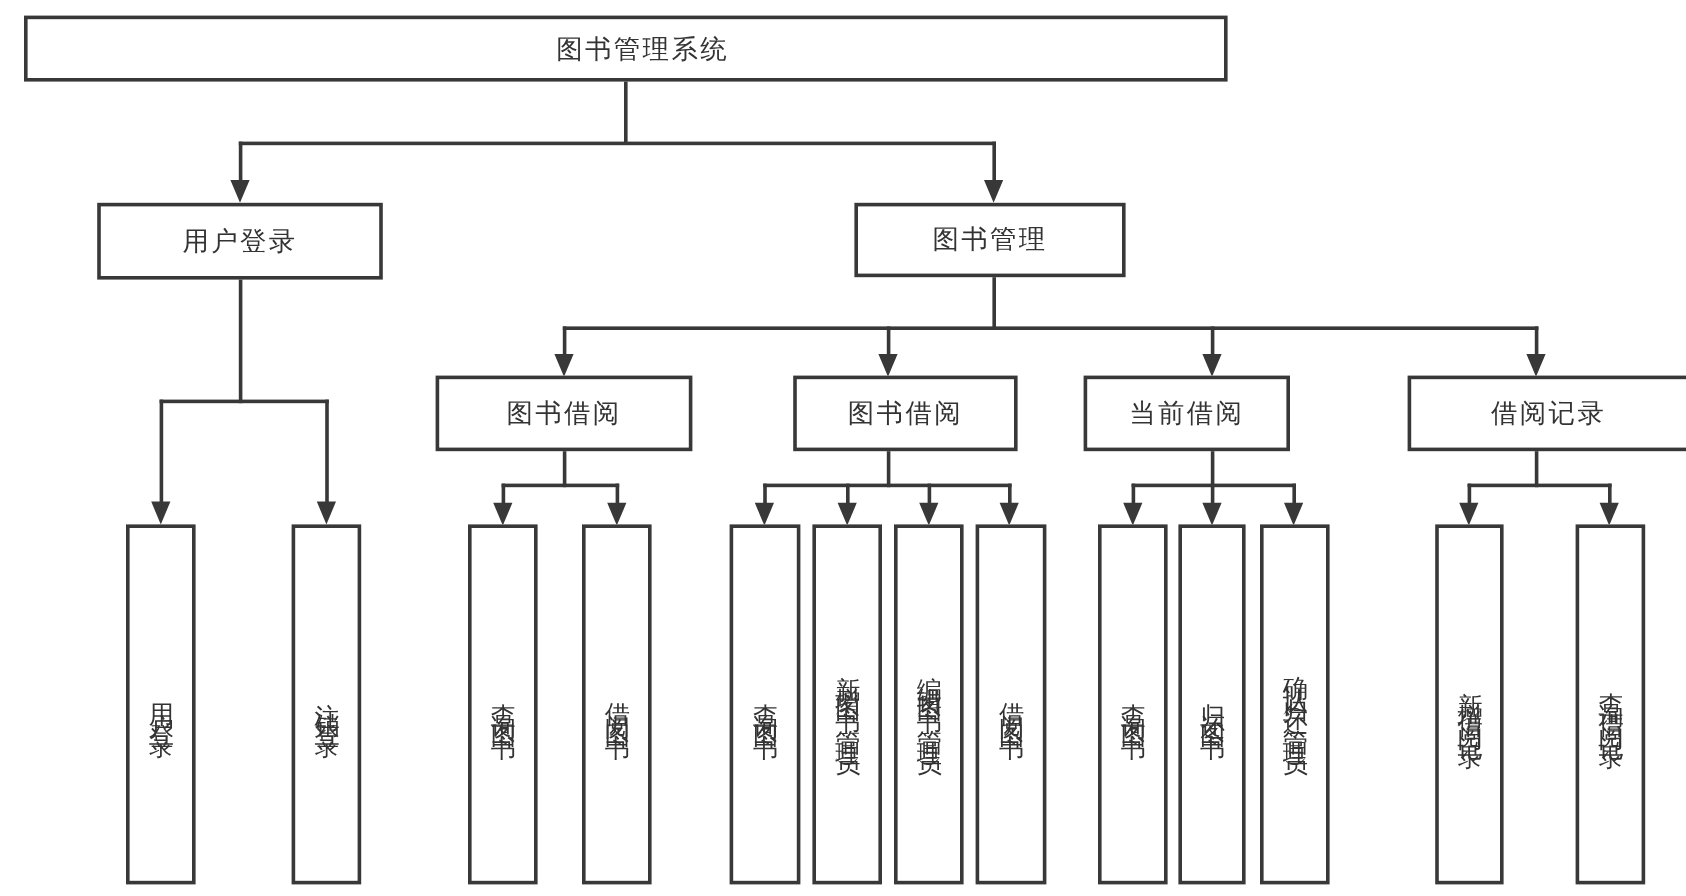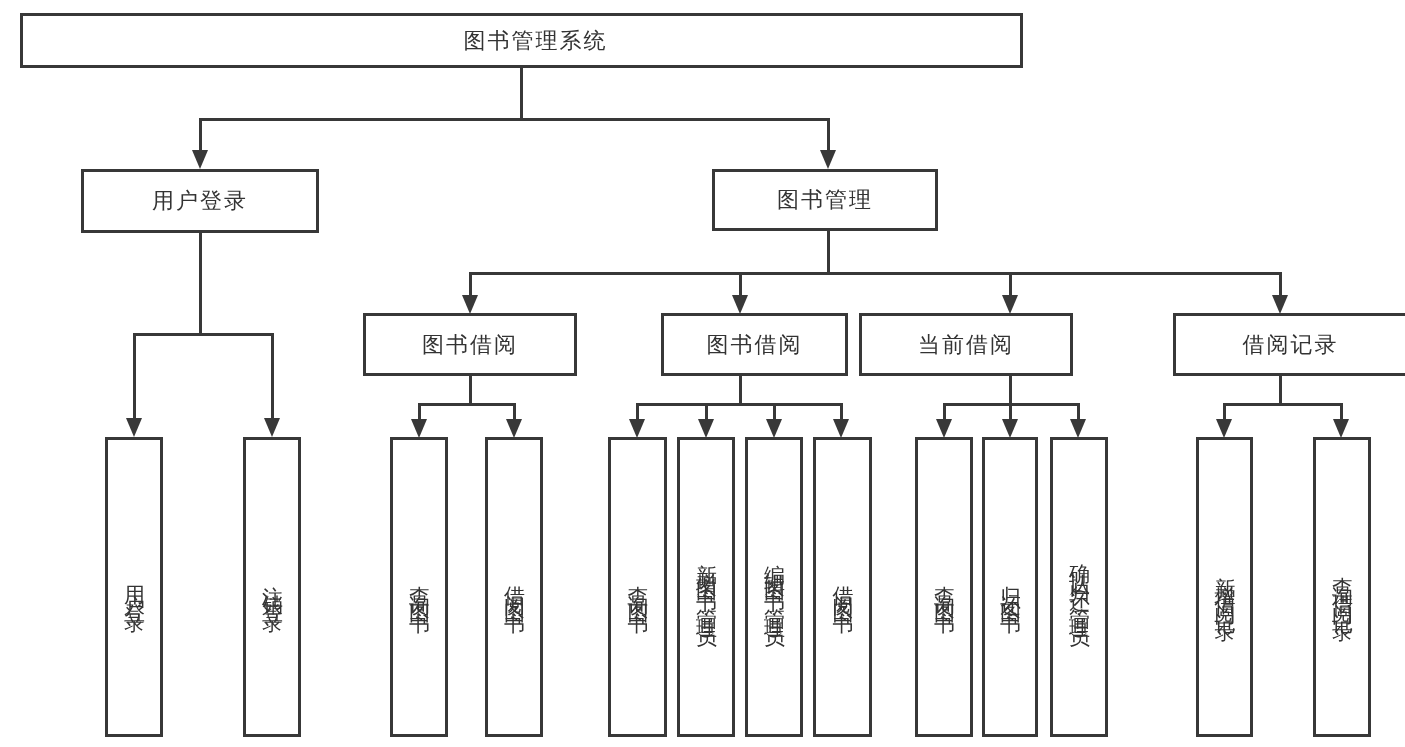--- a/index.html
+++ b/index.html
@@ -91,21 +91,21 @@
   <div class="ah" style="left:1002px; top:295px;"></div>
   <div class="ln" style="left:1279px; top:272px; width:3px; height:25px;"></div>
   <div class="ah" style="left:1272px; top:295px;"></div>
 
   <div class="node hnode" style="left:363px; top:313px; width:214px; height:63px;">
     <span>图书借阅</span>
   </div>
   <div class="node hnode" style="left:633px; top:313px; width:187px; height:63px;margin-left:28px;">
     <span>图书借阅</span>
   </div>
-  <div class="node hnode" style="left:859px; top:313px; width:214px; height:63px;align-items:center;">
+  <div class="node hnode" style="left:903px; top:313px; width:172px; height:63px;align-items:center;">
     <span>当前借阅</span>
   </div>
   <div class="node hnode" style="left:1173px; top:313px; width:235px; height:63px;">
     <span>借阅记录</span>
   </div>
 
   <div class="ln" style="left:469px; top:376px; width:3px; height:30px;"></div>
   <div class="ln" style="left:418px; top:403px; width:98px; height:3px;"></div>
   <div class="ln" style="left:418px; top:403px; width:3px; height:17px;"></div>
   <div class="ah" style="left:411px; top:419px;"></div>

